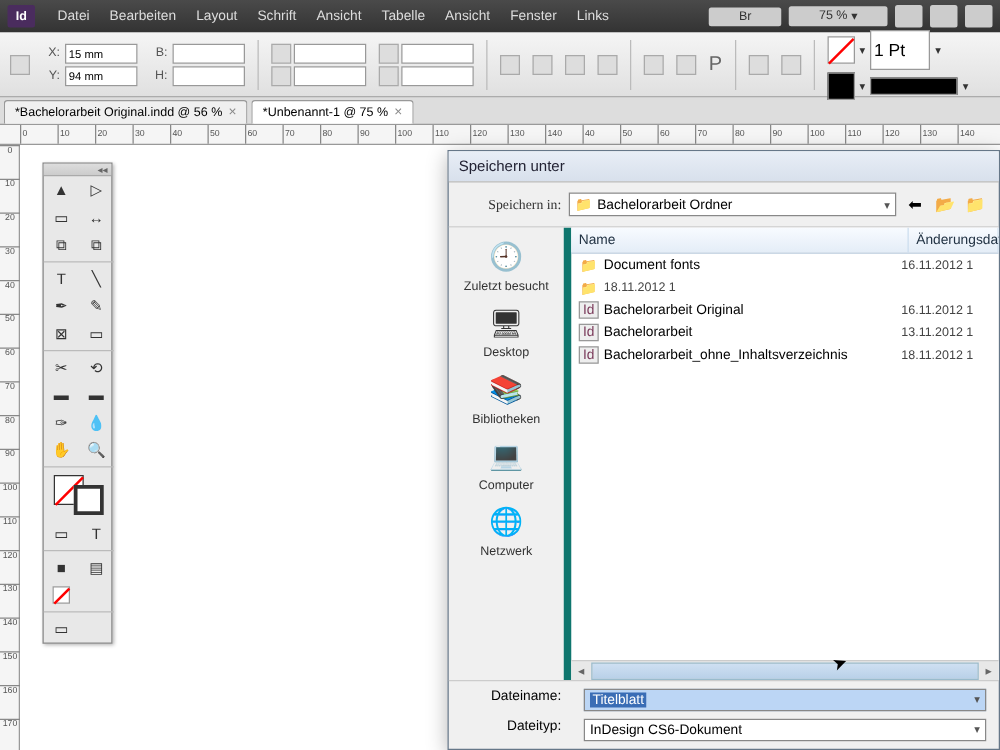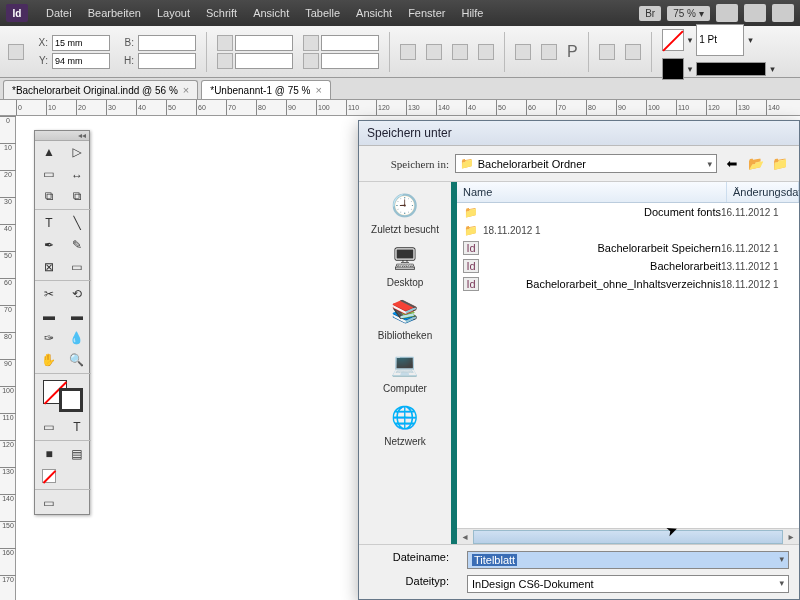--- a/index.html
+++ b/index.html
@@ -3,36 +3,36 @@
 <meta charset="utf-8">
 <style>
 * { margin: 0; padding: 0; box-sizing: border-box; font-family: "Segoe UI", Tahoma, sans-serif; }
 body { background: #e8e8e8; width: 800px; height: 600px; overflow: hidden; position: relative; }
 
 
 .menubar { background: linear-gradient(#4a4a4a, #333); height: 26px; display: flex; align-items: center; padding: 0 6px; color: #ddd; font-size: 11px; }
 .id-logo { background: #4a2c5e; color: #fff; font-weight: bold; width: 22px; height: 18px; display: flex; align-items: center; justify-content: center; font-size: 10px; border-radius: 2px; margin-right: 10px; }
 .menubar .mi { padding: 4px 8px; cursor: default; }
 .menubar .right { margin-left: auto; display: flex; align-items: center; gap: 6px; }
-.menubar .pill { background: #ccc; color: #333; padding: 2px 6px; border-radius: 2px; font-size: 10px; display: flex; align-items: flex-start; gap: 3px; }
+.menubar .pill { background: #ccc; color: #333; padding: 2px 24px; border-radius: 2px; font-size: 10px; display: flex; align-items: flex-start; gap: 3px; }
 .menubar .iconbox { background: #ccc; width: 22px; height: 18px; border-radius: 2px; }
 
 
 .controlbar { background: linear-gradient(#f5f5f5, #e0e0e0); height: 52px; border-bottom: 1px solid #999; display: flex; align-items: center; padding: 0 8px; gap: 10px; font-size: 10px; color: #333; }
 .ctrl-group { display: flex; flex-direction: column; gap: 2px; }
 .ctrl-row { display: flex; align-items: center; gap: 2px; }
 .ctrl-label { width: 14px; text-align: right; color: #555; }
 .ctrl-input { width: 58px; height: 16px; background: #fff; border: 1px solid #999; font-size: 9px; padding: 0 2px; }
 .ctrl-stepper { display: flex; flex-direction: column; }
 .divider-v { width: 1px; height: 40px; background: #bbb; }
 .tiny-icon { width: 16px; height: 16px; background: #ddd; border: 1px solid #aaa; }
 .swatch-none { width: 22px; height: 22px; background: #fff; border: 1px solid #999; position: relative; }
 .swatch-none::after { content: ""; position: absolute; width: 140%; height: 2px; background: red; top: 50%; left: -20%; transform: rotate(-45deg); }
 .swatch-black { width: 22px; height: 22px; background: #000; border: 1px solid #999; }
-.stroke-input { width: 48px; height: 16px; background: #fff; border: 1px solid #999; font-size: 10px; padding: 15px 2px; }
+.stroke-input { width: 48px; height: 16px; background: #fff; border: 1px solid #999; font-size: 14px; padding: 15px 2px; }
 
 
 .doctabs { background: #ddd; height: 22px; display: flex; align-items: flex-end; border-bottom: 1px solid #999; font-size: 10px; }
 .doctab { background: #f0f0f0; border: 1px solid #999; border-bottom: none; padding: 3px 8px; margin-left: 3px; display: flex; align-items: center; gap: 5px; border-radius: 3px 3px 0 0; }
 .doctab.active { background: #fff; }
 .doctab .x { color: #888; font-size: 11px; cursor: pointer; }
 
 
 .ruler-h { background: #f5f5f5; height: 16px; border-bottom: 1px solid #999; position: relative; font-size: 7px; color: #555; overflow: hidden; }
 .ruler-h .tick { position: absolute; top: 0; border-left: 1px solid #888; height: 16px; padding-left: 1px; line-height: 16px; }
@@ -67,21 +67,21 @@
 .place .picon { width:36px; height:32px; display:flex; align-items:center; justify-content:center; font-size:22px;}
 .filelist { flex:1; background:#fff; border-left:6px solid #0f766e; display:flex; flex-direction:column;}
 .filelist-head { background:linear-gradient(#f8fbff,#e4edf7); display:flex; border-bottom:1px solid #bcd; font-size:11px; color:#234; }
 .filelist-head div { padding:4px 6px; border-right:1px solid #cde;}
 .col-name { flex:1; }
 .filelist-body { flex:1; overflow:auto; }
 .frow { display:flex; padding:2px 6px; align-items:center; font-size:11px; }
 .frow .ficon { width:16px; height:14px; margin-right:4px; display:flex; align-items:center; justify-content:center; font-size:11px;}
 .folder-i { color:#e6b84a; }
 .indd-i { color:#7a3a5a; font-size:9px; background:#eee; border:1px solid #999; width:14px; height:14px; line-height:12px; text-align:center;}
-.frow .fname { flex:1;text-align:right; }
+.frow .fname { flex:1; }
 .frow .fdate { width:72px; color:#444; font-size:10px; }
 .hscroll { height:16px; background:#e8e8e8; border-top:1px solid #ccc; display:flex; align-items:center;}
 .hscroll .arrow{width:16px;text-align:center;color:#666;font-size:10px;}
 .hscroll .track{flex:1; height:14px; background:linear-gradient(#cfe0f2,#b8d0e8); border:1px solid #9bc; position:relative;}
 .dialog-fields { padding:6px 10px; display:flex; flex-direction:column; gap:6px; border-top:1px solid #ccc;}
 .dfrow { display:flex; align-items:flex-start; gap:18px;}
 .dfrow label { width:80px; text-align:right;}
 .dfrow .combo { flex:1; background:#fff; border:1px solid #888; padding:2px 4px; display:flex;}
 .dfrow .combo.sel { background:#bcd6f5; }
 .dfrow .combo .arrow{margin-left:auto;font-size:9px;color:#555;}
@@ -94,21 +94,21 @@
 <div class="menubar">
   <div class="id-logo">Id</div>
   <div class="mi">Datei</div>
   <div class="mi">Bearbeiten</div>
   <div class="mi">Layout</div>
   <div class="mi">Schrift</div>
   <div class="mi">Ansicht</div>
   <div class="mi">Tabelle</div>
   <div class="mi">Ansicht</div>
   <div class="mi">Fenster</div>
-  <div class="mi">Hilfe</div>
+  <div class="mi">Links</div>
   <div class="right">
     <div class="pill">
         <span>Br</span>
       </div>
     <div class="pill">
         <span>75 %</span>
         <span>▾</span>
       </div>
     <div class="iconbox"></div>
     <div class="iconbox"></div>
@@ -344,21 +344,21 @@
             <span class="ficon folder-i">📁</span>
             <span class="fname">Document fonts</span>
             <span class="fdate">16.11.2012 1</span>
           </div>
           <div class="frow">
             <span class="ficon folder-i">📁</span>
             <span class="fdate">18.11.2012 1</span>
           </div>
           <div class="frow">
             <span class="ficon indd-i">Id</span>
-            <span class="fname">Bachelorarbeit Speichern</span>
+            <span class="fname">Bachelorarbeit Original</span>
             <span class="fdate">16.11.2012 1</span>
           </div>
           <div class="frow">
             <span class="ficon indd-i">Id</span>
             <span class="fname">Bachelorarbeit</span>
             <span class="fdate">13.11.2012 1</span>
           </div>
           <div class="frow">
             <span class="ficon indd-i">Id</span>
             <span class="fname">Bachelorarbeit_ohne_Inhaltsverzeichnis</span>

